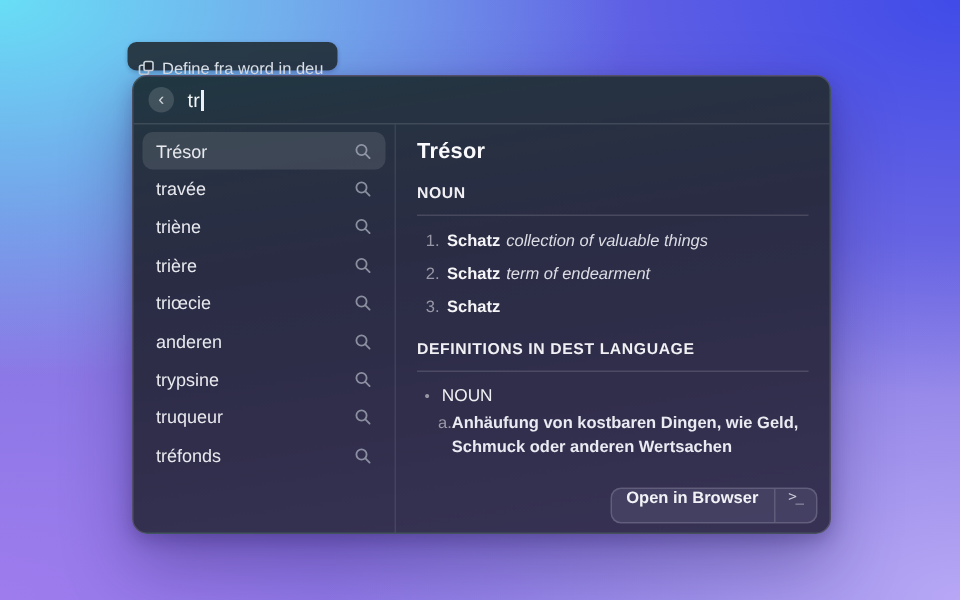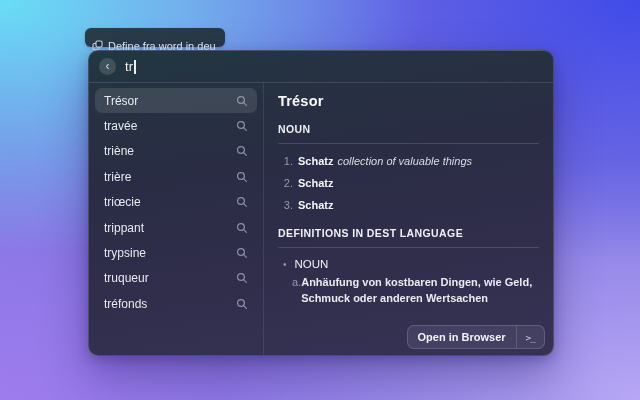--- a/index.html
+++ b/index.html
@@ -78,21 +78,21 @@
   .pos-row { display:flex; align-items:baseline; font-size:11.5px; margin:2px 0 4px; padding-left:5px; }
   .bullet { color:#9797a6; margin-right:8px; font-size:10px; }
   .pos-label { color:#f0f0f4; }
   .dest-entry { display:flex; align-items:baseline; font-size:11px; padding-left:14px; line-height:1.5; }
   .dest-prefix { color:#9a9aa8; flex:none; }
   .dest-text { color:#eaeaf2;font-weight:bold; }
 
   
   .open-btn {
     position:absolute; right:8px; bottom:7px; height:24px;
-    display:flex; align-items:center;
+    display:flex; align-items:flex-start;
     background:rgba(140,140,185,0.16);
     border:1px solid rgba(255,255,255,0.16);
     border-radius:7px; overflow:hidden;
   }
   .open-btn-label { padding:0 10px; font-size:11px; font-weight:600; color:#f2f2f6; }
   .open-btn-sep { width:1px; align-self:stretch; background:rgba(255,255,255,0.15); }
   .shortcut-glyph {
     padding:0 9px; font-family:"DejaVu Sans Mono",monospace;
     font-size:9.5px; color:#cbcbd8; letter-spacing:-1px;
   }
@@ -149,21 +149,21 @@
           </svg>
       </div>
       <div class="row">
         <span>triœcie</span>
         <svg width="12" height="12" viewBox="0 0 12 12">
             <circle cx="5" cy="5" r="3.4" fill="none" stroke="#aab0bd" stroke-width="1.2"></circle>
             <line x1="7.6" y1="7.6" x2="10.4" y2="10.4" stroke="#aab0bd" stroke-width="1.2" stroke-linecap="round"></line>
           </svg>
       </div>
       <div class="row">
-        <span>trippant</span>
+        <span>anderen</span>
         <svg width="12" height="12" viewBox="0 0 12 12">
             <circle cx="5" cy="5" r="3.4" fill="none" stroke="#aab0bd" stroke-width="1.2"></circle>
             <line x1="7.6" y1="7.6" x2="10.4" y2="10.4" stroke="#aab0bd" stroke-width="1.2" stroke-linecap="round"></line>
           </svg>
       </div>
       <div class="row">
         <span>trypsine</span>
         <svg width="12" height="12" viewBox="0 0 12 12">
             <circle cx="5" cy="5" r="3.4" fill="none" stroke="#aab0bd" stroke-width="1.2"></circle>
             <line x1="7.6" y1="7.6" x2="10.4" y2="10.4" stroke="#aab0bd" stroke-width="1.2" stroke-linecap="round"></line>
@@ -192,20 +192,21 @@
       <hr class="sect-divider">
 
       <div class="def-row">
         <span class="def-num">1.</span>
         <span class="def-term">Schatz</span>
         <span class="def-text">collection of valuable things</span>
       </div>
       <div class="def-row">
         <span class="def-num">2.</span>
         <span class="def-term">Schatz</span>
+        <span class="def-text">term of endearment</span>
       </div>
       <div class="def-row">
         <span class="def-num">3.</span>
         <span class="def-term">Schatz</span>
       </div>
 
       <div class="sect-header">DEFINITIONS IN DEST LANGUAGE</div>
       <hr class="sect-divider">
 
       <div class="pos-row">

